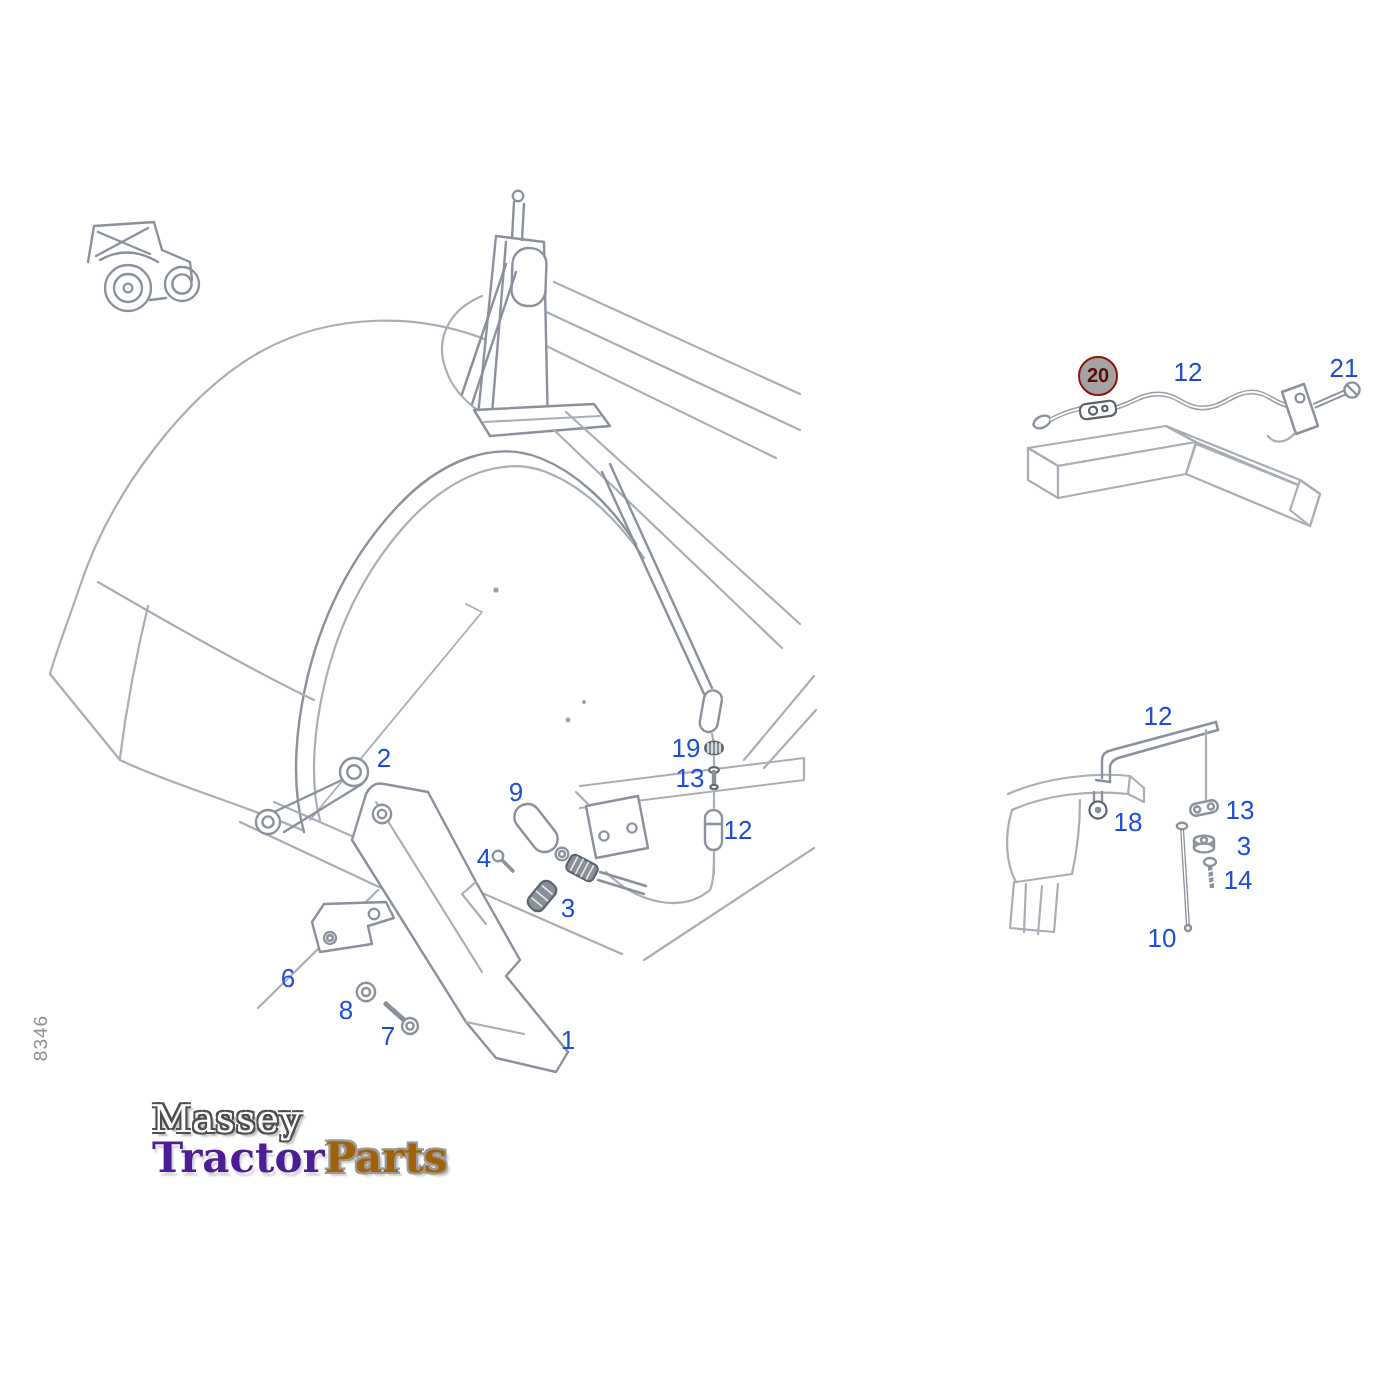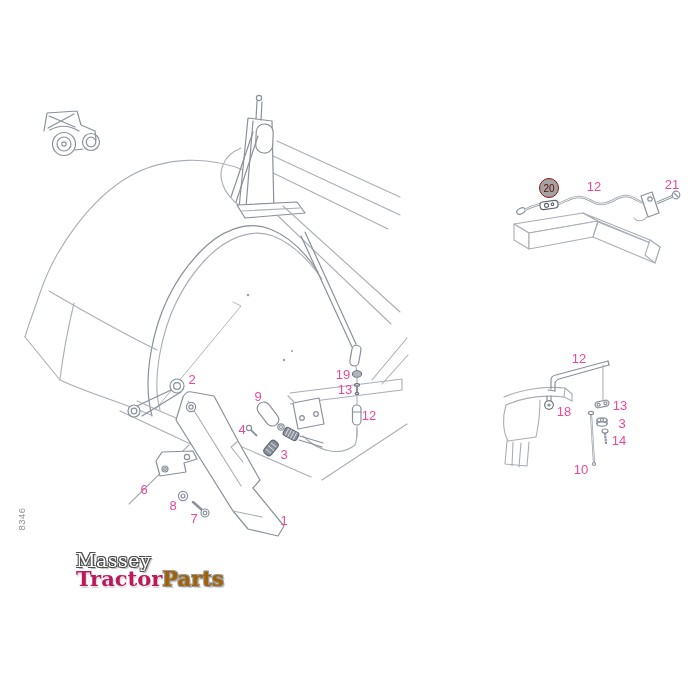--- a/index.html
+++ b/index.html
@@ -5,34 +5,34 @@
   html,body{margin:0;padding:0;background:#fff;}
   .canvas{position:relative;width:700px;height:700px;background:#ffffff;overflow:hidden;
           font-family:"Liberation Sans",sans-serif;}
   .artwork{position:absolute;left:0;top:0;}
   .s-ln{stroke:#a9aeb6;fill:none;stroke-width:1.1;stroke-linecap:round;stroke-linejoin:round;}
   .s-dk{stroke:#8a919c;fill:none;stroke-width:1.2;stroke-linecap:round;stroke-linejoin:round;}
   .s-hw{stroke:#5d636c;fill:none;stroke-width:1.1;stroke-linecap:round;stroke-linejoin:round;}
   .wfill{fill:#ffffff;}
   .gfill{fill:#8a909a;}
   .rib{stroke:#e8eaee;stroke-width:0.8;fill:none;}
-  .plabel{position:absolute;transform:translate(-50%,-50%);font-size:13px;color:#ec4899;
+  .plabel{position:absolute;transform:translate(-50%,-50%);font-size:13px;color:#1d4ed8;
           white-space:nowrap;}
   .badge{position:absolute;left:549px;top:188px;width:18px;height:18px;
          transform:translate(-50%,-50%);border-radius:50%;background:#a3a3a3;
-         border:1px solid #8e150d;color:#5e0c06;font-weight:normal;font-size:10px;
+         border:1px solid #8e150d;color:#5e0c06;font-weight:bold;font-size:10px;
          display:flex;align-items:center;justify-content:center;}
   .side-code{position:absolute;left:21px;top:519px;transform:translate(-50%,-50%) rotate(-90deg);
          font-size:9.5px;color:#919191;letter-spacing:0.5px;font-family:"Liberation Sans",sans-serif;}
   .logo{position:absolute;left:76px;top:551px;line-height:1;}
   .logo-w1{font-family:"DejaVu Serif",serif;font-weight:normal;font-size:19px;color:#ffffff;
          letter-spacing:0.5px;
          text-shadow:-1px -1px 0 #4e4e4e,1px -1px 0 #4e4e4e,-1px 1px 0 #4e4e4e,1px 1px 0 #4e4e4e,2px 2px 1px #b5b5b5;}
   .logo-line2{margin-top:-2px;font-family:"DejaVu Serif",serif;font-weight:bold;font-size:21px;}
-  .logo-w2{color:#be185d;text-shadow:1px 2px 1px #d8d8d8;}
+  .logo-w2{color:#4c1d95;text-shadow:1px 2px 1px #d8d8d8;}
   .logo-w3{color:#a16207;
          text-shadow:-1px -1px 0 #9a9a9a,1px -1px 0 #9a9a9a,-1px 1px 0 #9a9a9a,1px 1px 0 #9a9a9a,2px 2px 1px #cfcfcf;}
 </style>
 </head>
 <body>
 
 <div class="canvas">
 
   <svg class="artwork" width="700" height="700" viewBox="0 0 700 700">
 

